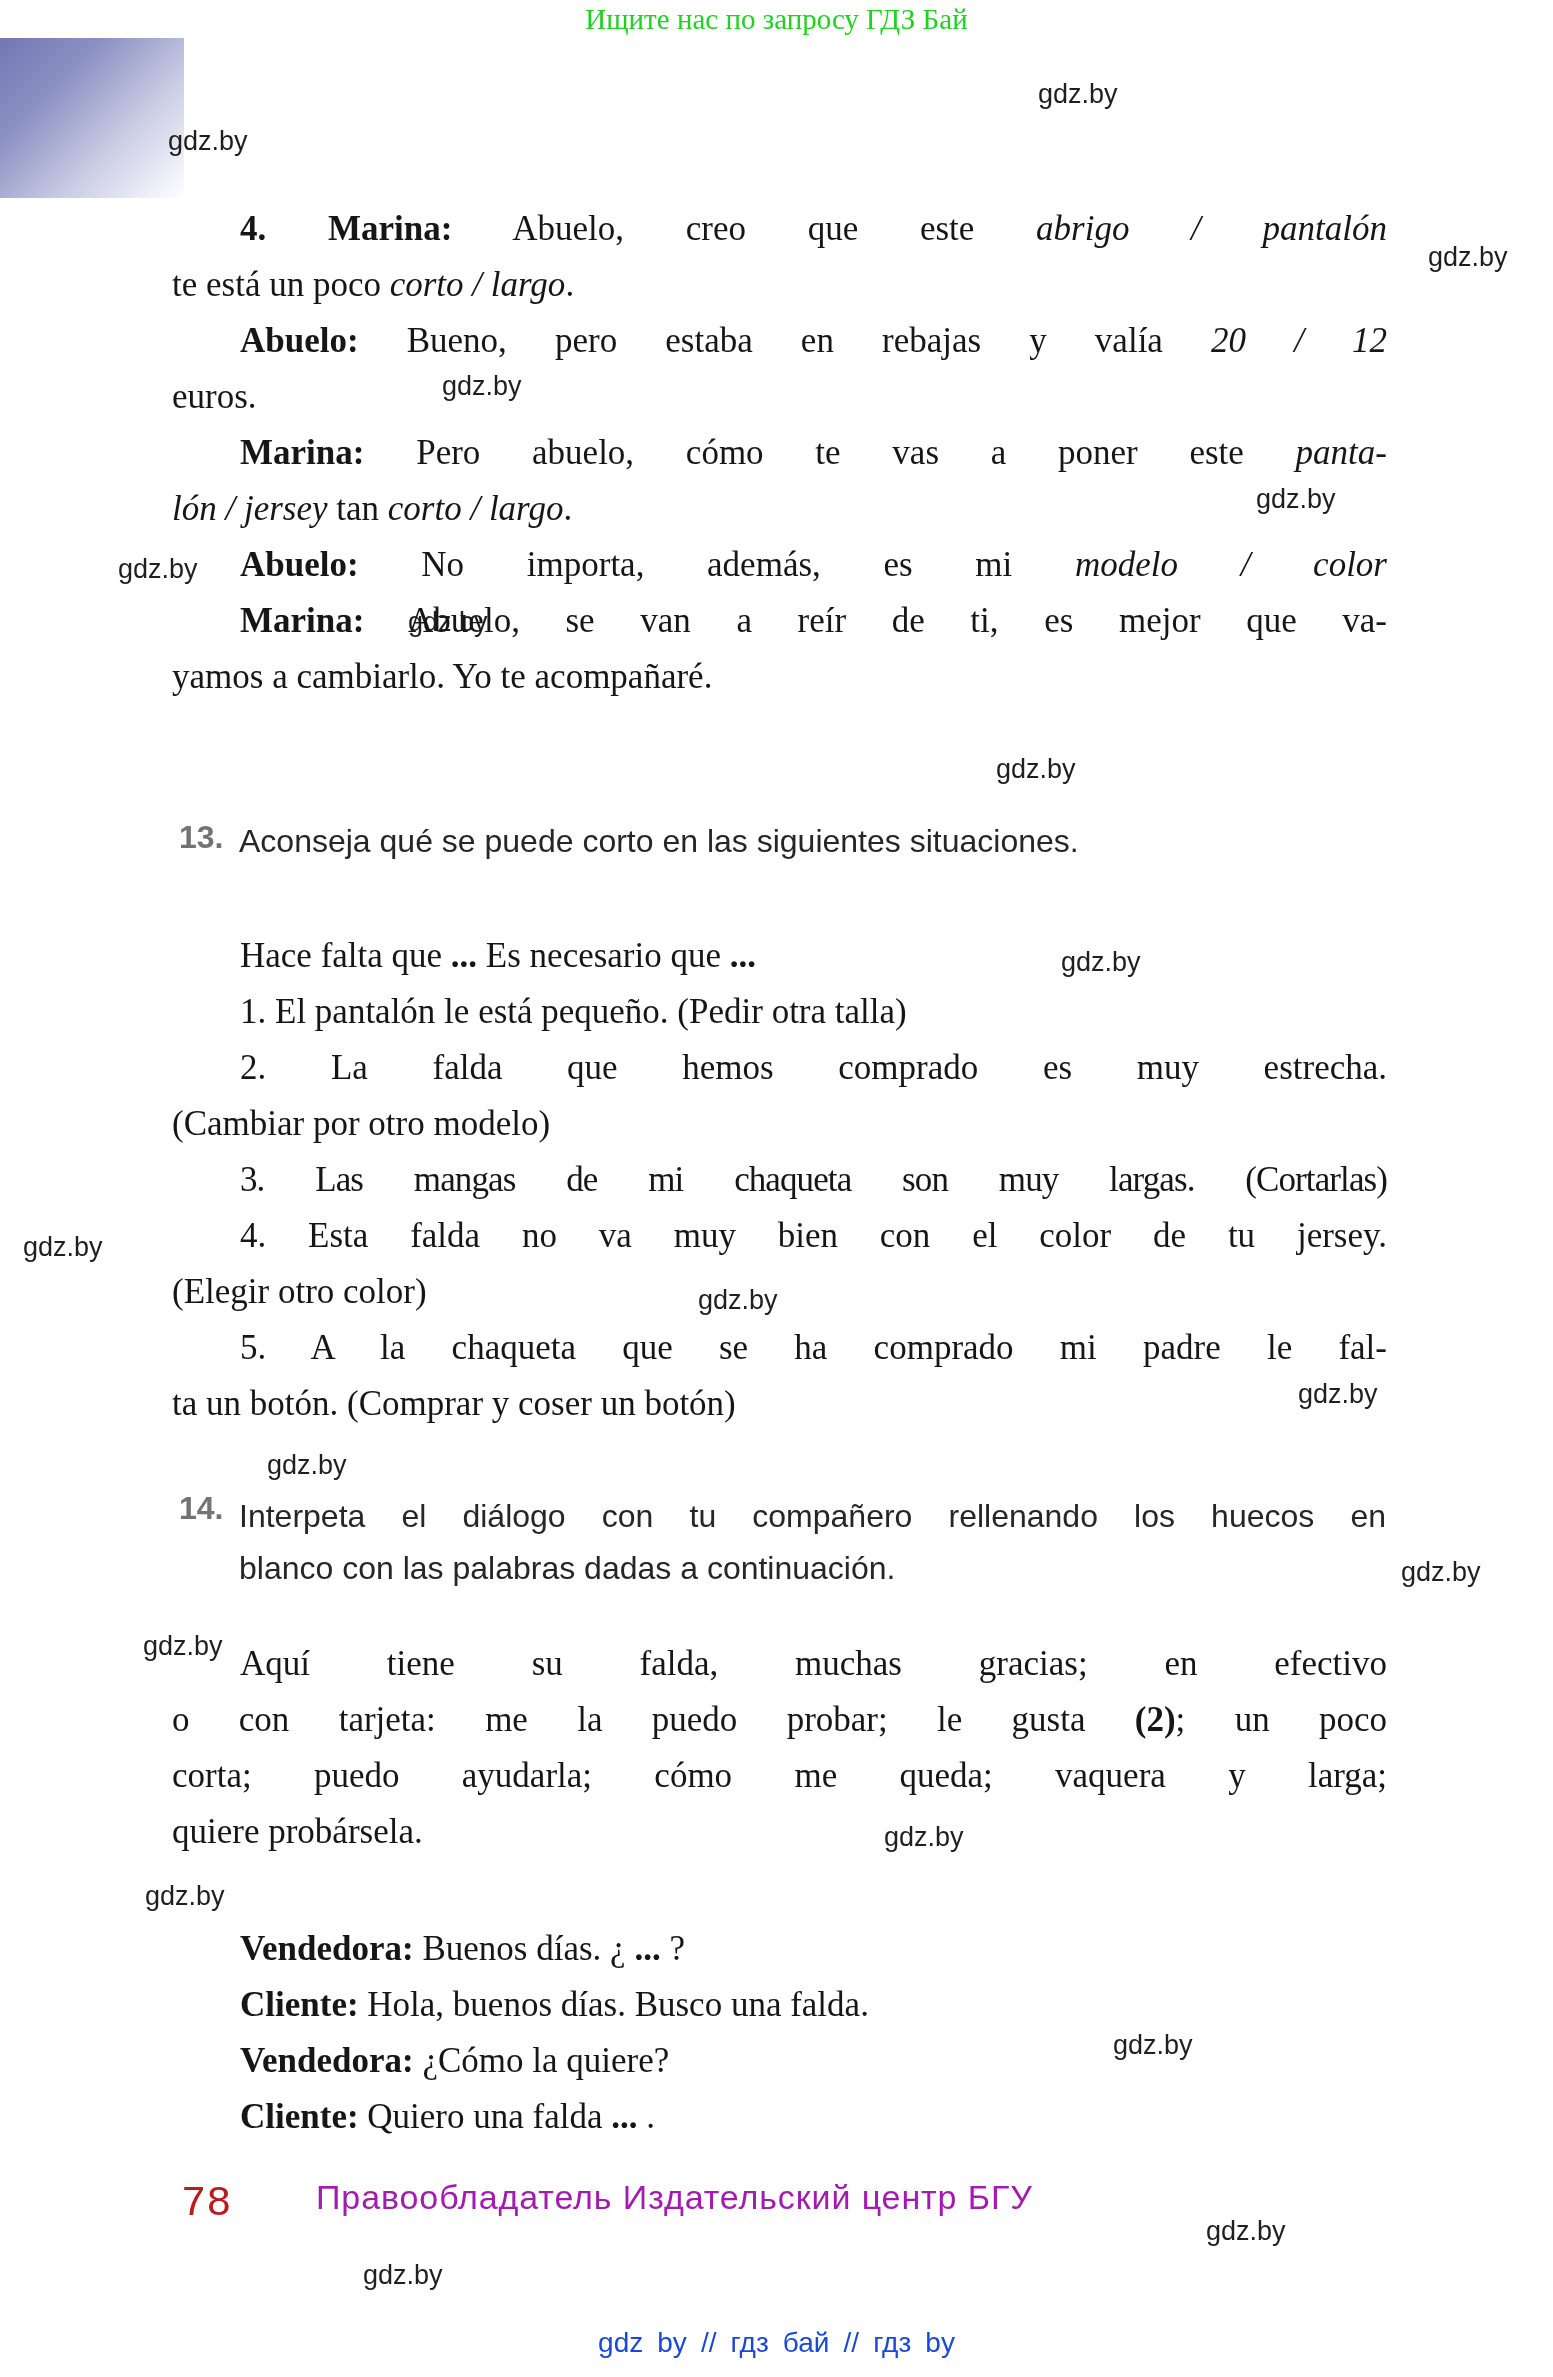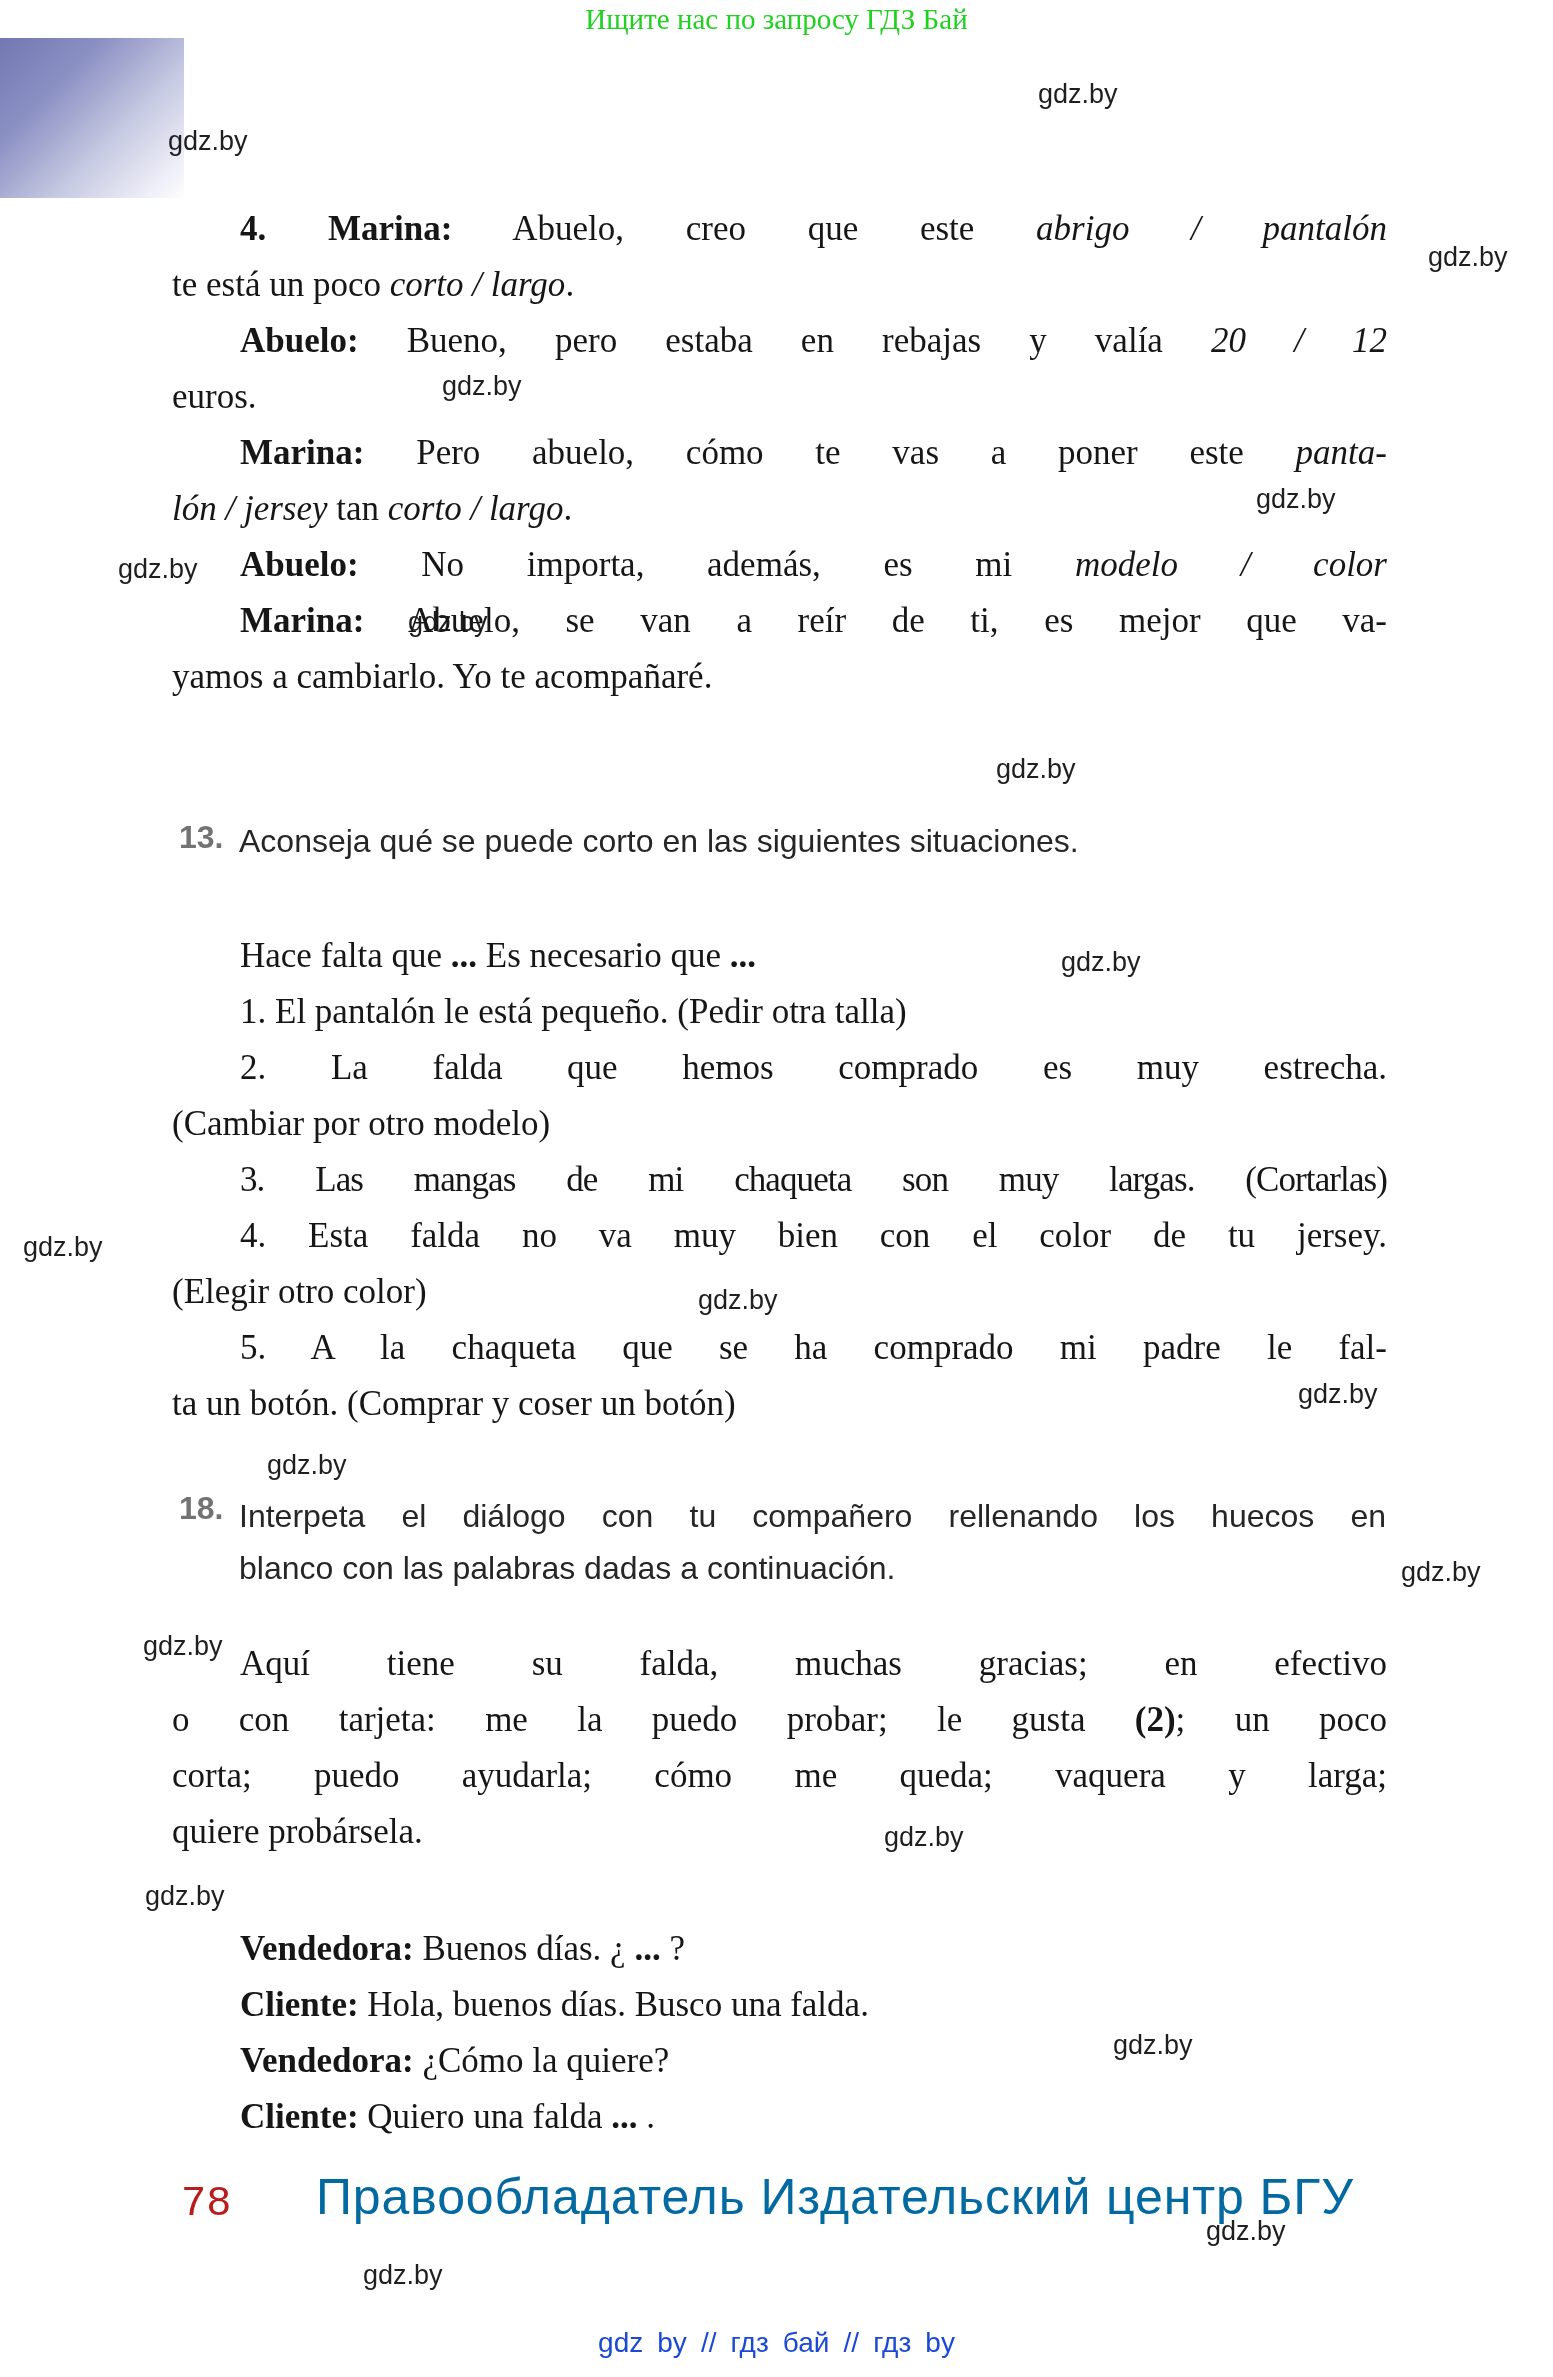--- a/index.html
+++ b/index.html
@@ -42,22 +42,22 @@
   .ex13 .txt{line-height:45px;}
   .ex14{top:1490px;}
   .ex14 .txt1{text-align:justify;text-align-last:justify;}
   
   .page-num{
     position:absolute;left:181px;top:2181px;
     font-size:42px;line-height:47px;color:#b91c1c;font-family:Liberation Mono, monospace;
   }
   .copyright{
     position:absolute;left:316px;top:2174px;
-    font-family:"Liberation Sans",sans-serif;font-size:50px;line-height:47px;
-    color:#0369a1;letter-spacing:0.9px;white-space:nowrap;
+    font-family:"Liberation Sans",sans-serif;font-size:34px;line-height:47px;
+    color:#a21caf;letter-spacing:0.9px;white-space:nowrap;
   }
   .links{
     position:absolute;left:0;top:2327px;width:1553px;text-align:center;
     font-family:"Liberation Sans",sans-serif;font-size:28px;line-height:31px;
     color:#1b49d5;word-spacing:6.3px;
   }
 </style>
 </head>
 <body>
 
@@ -109,21 +109,21 @@
     <div class="line ind j"><span>2. La falda que hemos comprado es muy estrecha.</span></div>
     <div class="line"><span>(Cambiar por otro modelo)</span></div>
     <div class="line ind j tight"><span>3. Las mangas de mi chaqueta son muy largas. (Cortarlas)</span></div>
     <div class="line ind j"><span>4. Esta falda no va muy bien con el color de tu jersey.</span></div>
     <div class="line"><span>(Elegir otro color)</span></div>
     <div class="line ind j"><span>5. A la chaqueta que se ha comprado mi padre le fal-</span></div>
     <div class="line"><span>ta un botón. (Comprar y coser un botón)</span></div>
   </div>
 
 <div class="ex ex14">
-  <span class="num">18.</span>
+  <span class="num">14.</span>
   <span class="txt txt1">Interpeta el diálogo con tu compañero rellenando los huecos en</span>
   <span class="txt">blanco con las palabras dadas a continuación.</span>
 </div>
 
 <div class="block" style="top:1636px">
     <div class="line ind j"><span>Aquí tiene su falda, muchas gracias; en efectivo</span></div>
     <div class="line j"><span>o con tarjeta: me la puedo probar; le gusta </span><span class="bold">(2)</span><span>; un poco</span></div>
     <div class="line j"><span>corta; puedo ayudarla; cómo me queda; vaquera y larga;</span></div>
     <div class="line"><span>quiere probársela.</span></div>
   </div>

